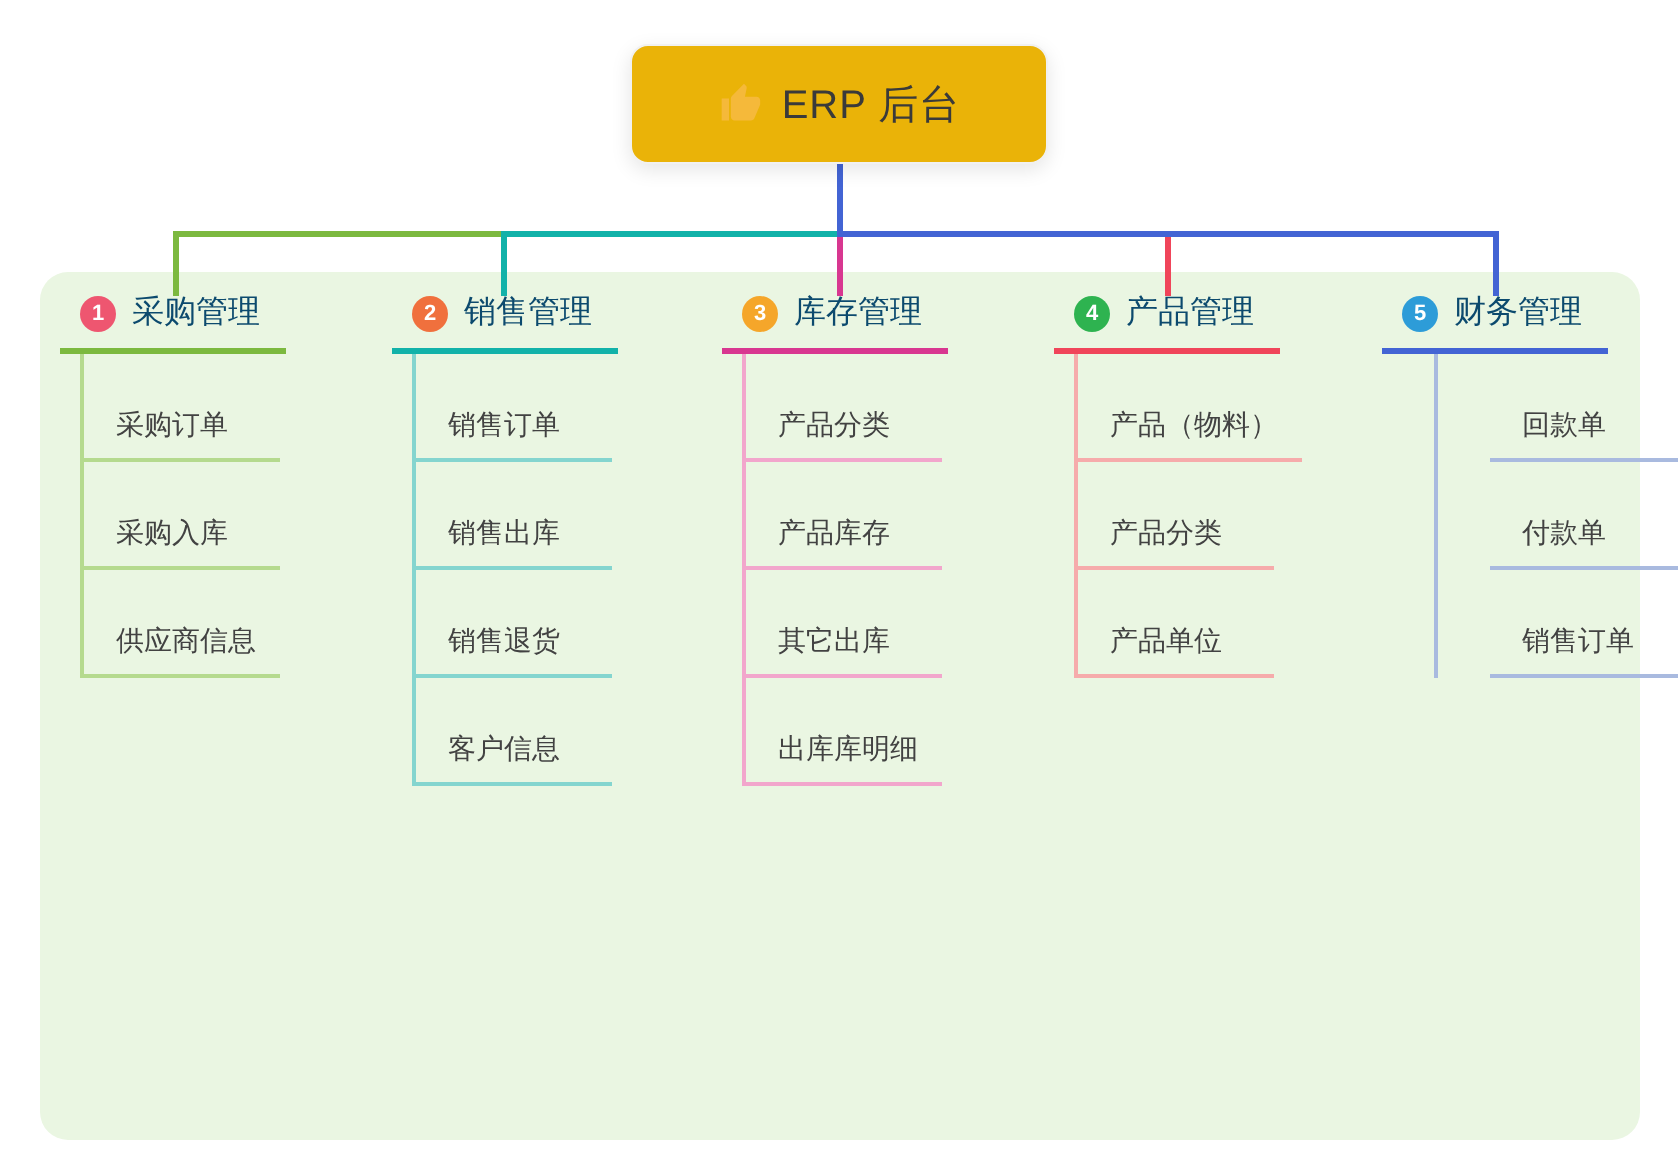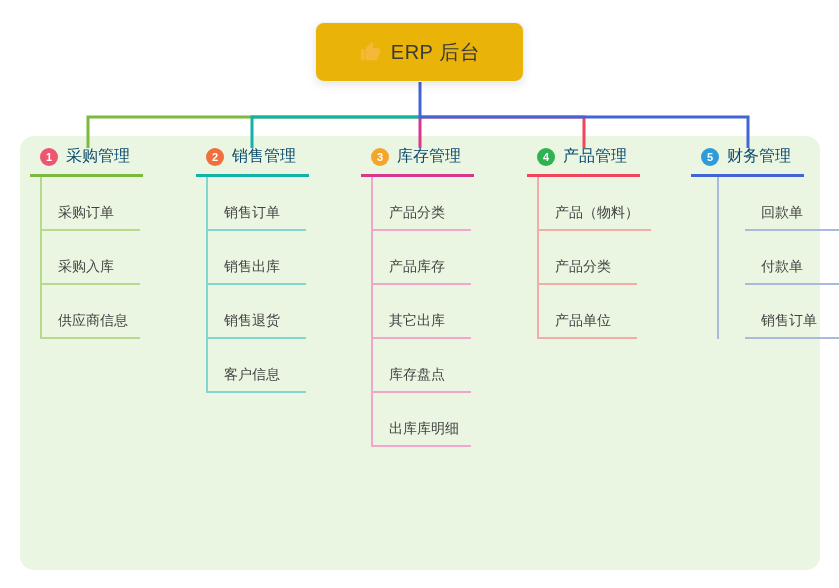--- a/index.html
+++ b/index.html
@@ -127,23 +127,20 @@
     <div class="child">
         <span class="child-label c3l">产品分类</span>
       </div>
     <div class="child">
         <span class="child-label c3l">产品库存</span>
       </div>
     <div class="child">
         <span class="child-label c3l">其它出库</span>
       </div>
     <div class="child">
-        <span class="child-label c3l">库存盘点</span>
-      </div>
-    <div class="child">
         <span class="child-label c3l">出库库明细</span>
       </div>
   </div>
 </div>
 
 <div class="branch" style="left:527px">
   <div class="branch-header c4">
     <span class="badge bg4">4</span>
     <span class="branch-label">产品管理</span>
   </div>

